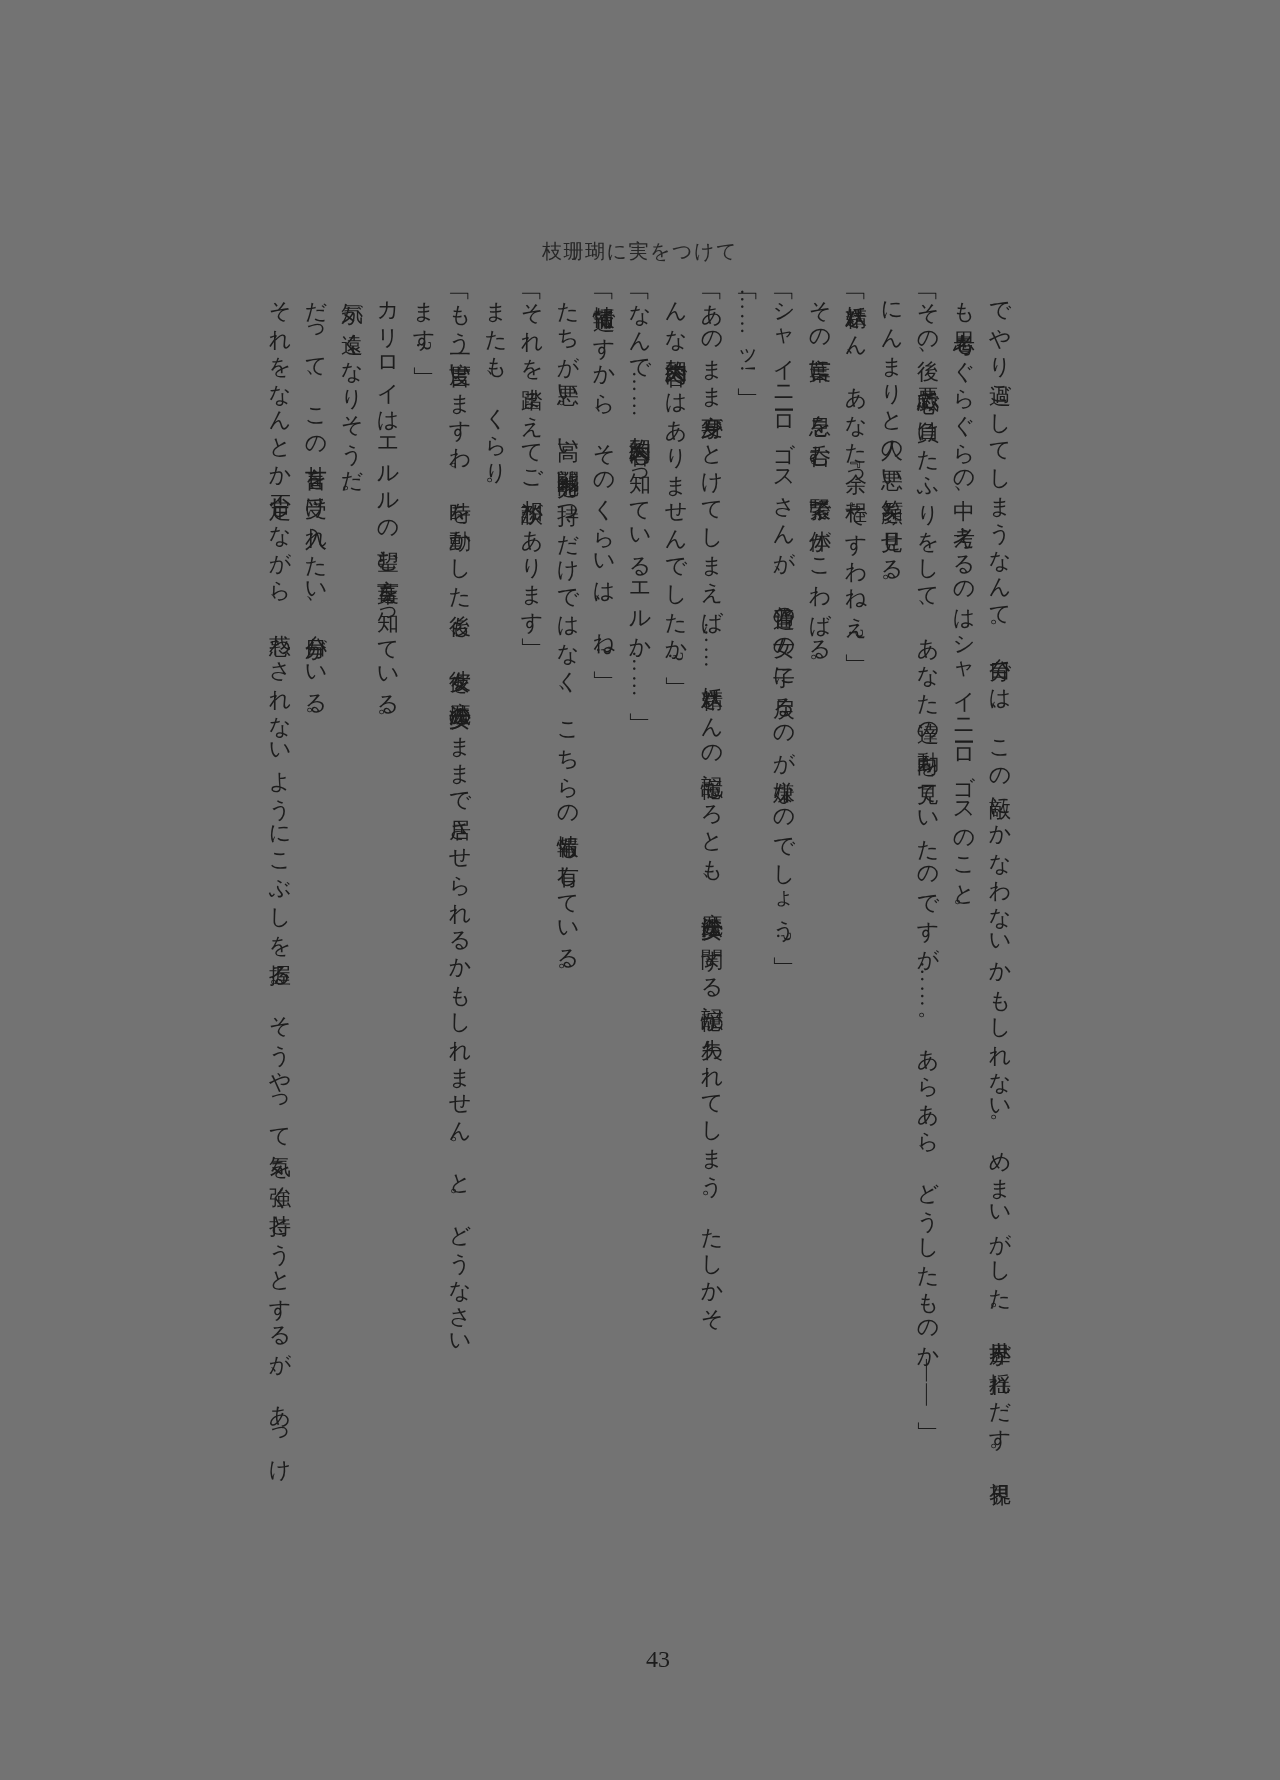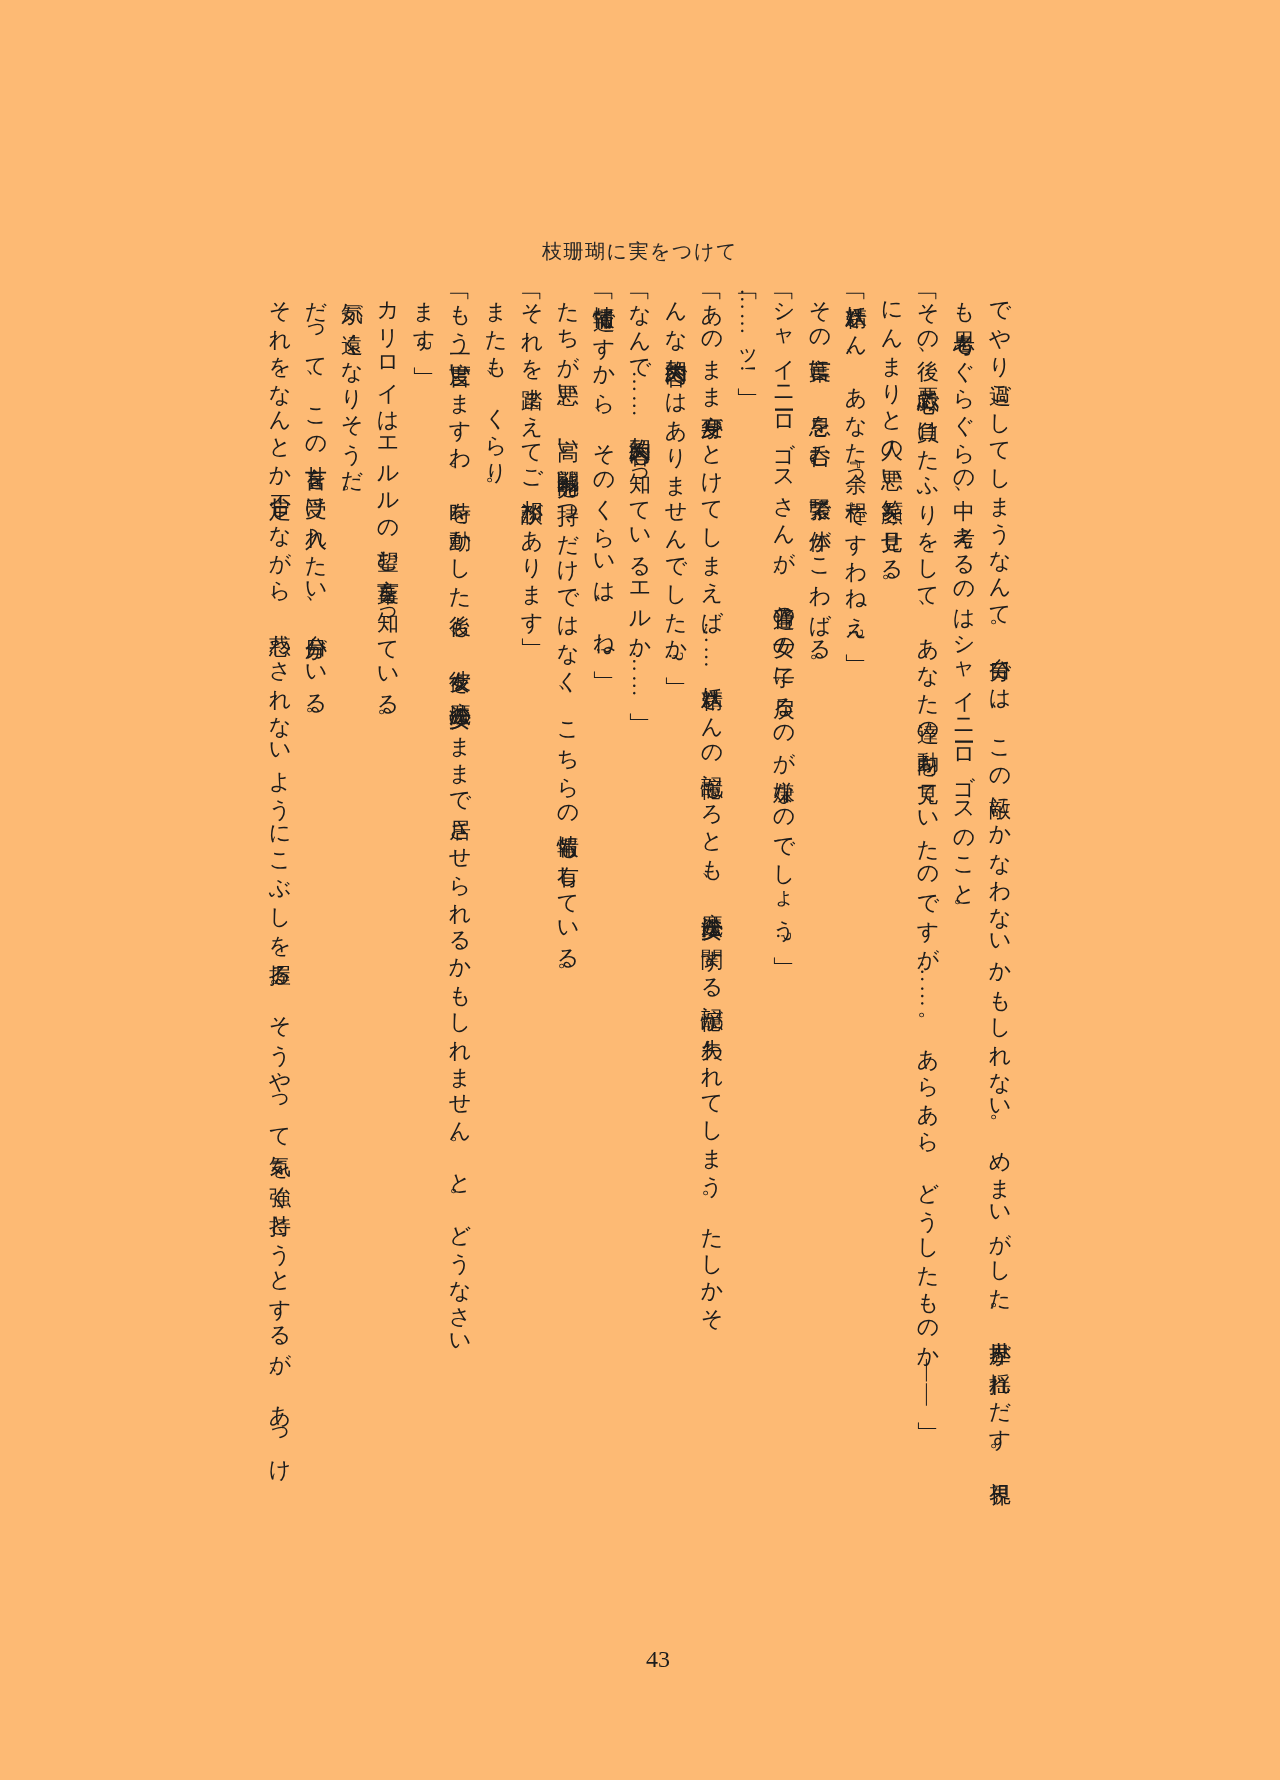--- a/index.html
+++ b/index.html
@@ -10,21 +10,21 @@
     width: 1280px;
     height: 1780px;
     position: relative;
     background: #fbfbfb;
     font-family: "Liberation Serif", "DejaVu Serif", serif;
     overflow: hidden;
   }
   .page {
     position: absolute;
     inset: 0;
-    background: #fdba74;
+    background: #737373;
   }
   .running-header {
     position: absolute;
     top: 238px;
     left: 0;
     width: 100%;
     text-align: center;
     font-size: 20px;
     letter-spacing: 1.5px;
     color: #262626;

